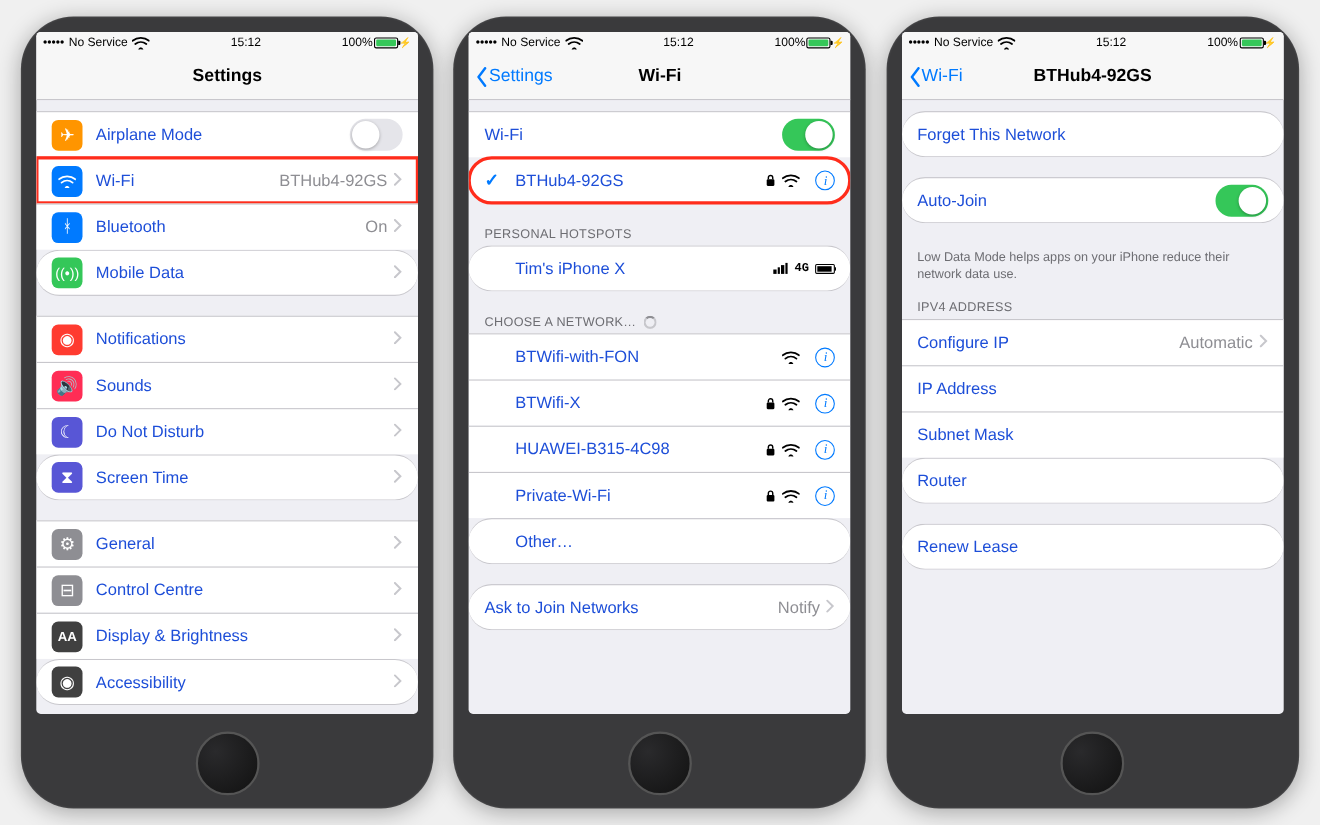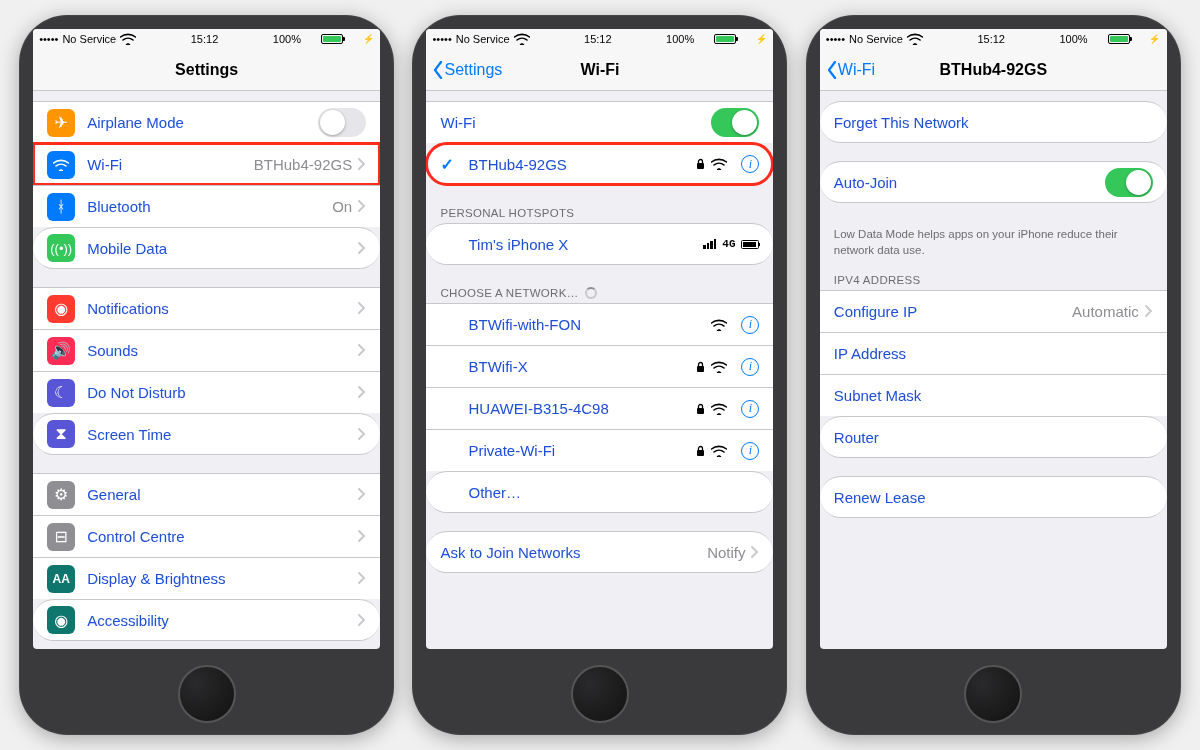--- a/index.html
+++ b/index.html
@@ -47,21 +47,21 @@
     height: 20px;
     background: #f7f7f7;
     display: flex;
     align-items: center;
     justify-content: space-between;
     padding: 0 6px;
     font-size: 11px;
     color: #000;
   }
   .status-left { display:flex; align-items:center; gap:4px;}
-  .status-right { display:flex; align-items:center; gap:20px;}
+  .status-right { display:flex; align-items:center; gap:1px;}
   .battery { width:22px;height:10px;border:1px solid #000;border-radius:2px;position:relative;}
   .battery::after{content:"";position:absolute;right:-3px;top:2px;width:2px;height:4px;background:#000;border-radius:0 1px 1px 0;}
   .battery-fill{position:absolute;left:1px;top:1px;bottom:1px;width:90%;background:#35c759;border-radius:1px;}
   .charging{color:#35c759;font-size:9px;}
   
   .navbar {
     height: 42px;
     background: #f7f7f7;
     border-bottom: 0.5px solid #c8c7cc;
     display: flex;
@@ -124,21 +124,21 @@
   
   .switch{ width:48px;height:29px;border-radius:15px;background:#e5e5ea;position:relative;flex-shrink:0;}
   .switch .knob{position:absolute;top:2px;left:2px;width:25px;height:25px;border-radius:50%;background:#fff;box-shadow:0 1px 3px rgba(0,0,0,0.3);}
   .switch.on{background:#35c759;}
   .switch.on .knob{left:auto;right:2px;}
   
   .ic-orange{background:#ff9500;} .ic-blue{background:#007aff;}
   .ic-btblue{background:#007aff;} .ic-green{background:#34c759;}
   .ic-red{background:#ff3b30;} .ic-pink{background:#ff2d55;}
   .ic-purple{background:#5856d6;} .ic-indigo{background:#5856d6;}
-  .ic-gray{background:#8e8e93;} .ic-lblue{background:#0f766e;}
+  .ic-gray{background:#8e8e93;} .ic-lblue{background:#404040;}
   .icon-box{color:#fff;font-size:16px;}
   .wifi-svg{width:16px;height:12px;}
   .lock-svg{width:9px;height:12px;color:#000;}
   .info-circle{width:18px;height:18px;border:1.5px solid #007aff;border-radius:50%;display:flex;align-items:center;justify-content:center;color:#007aff;font-family:Georgia,serif;font-style:italic;font-size:12px;margin-left:8px;}
   .acc-right{display:flex;align-items:center;gap:6px;}
   .link{color:#007aff;}
   .spinner{width:12px;height:12px;border:2px solid #c7c7cc;border-top-color:#8e8e93;border-radius:50%;}
   .sig-4g{font-size:11px;font-weight:600;font-family:Liberation Mono, monospace;}
   .bars{display:inline-flex;gap:1px;align-items:flex-end;}
   .bars span{width:2.5px;background:#000;}

